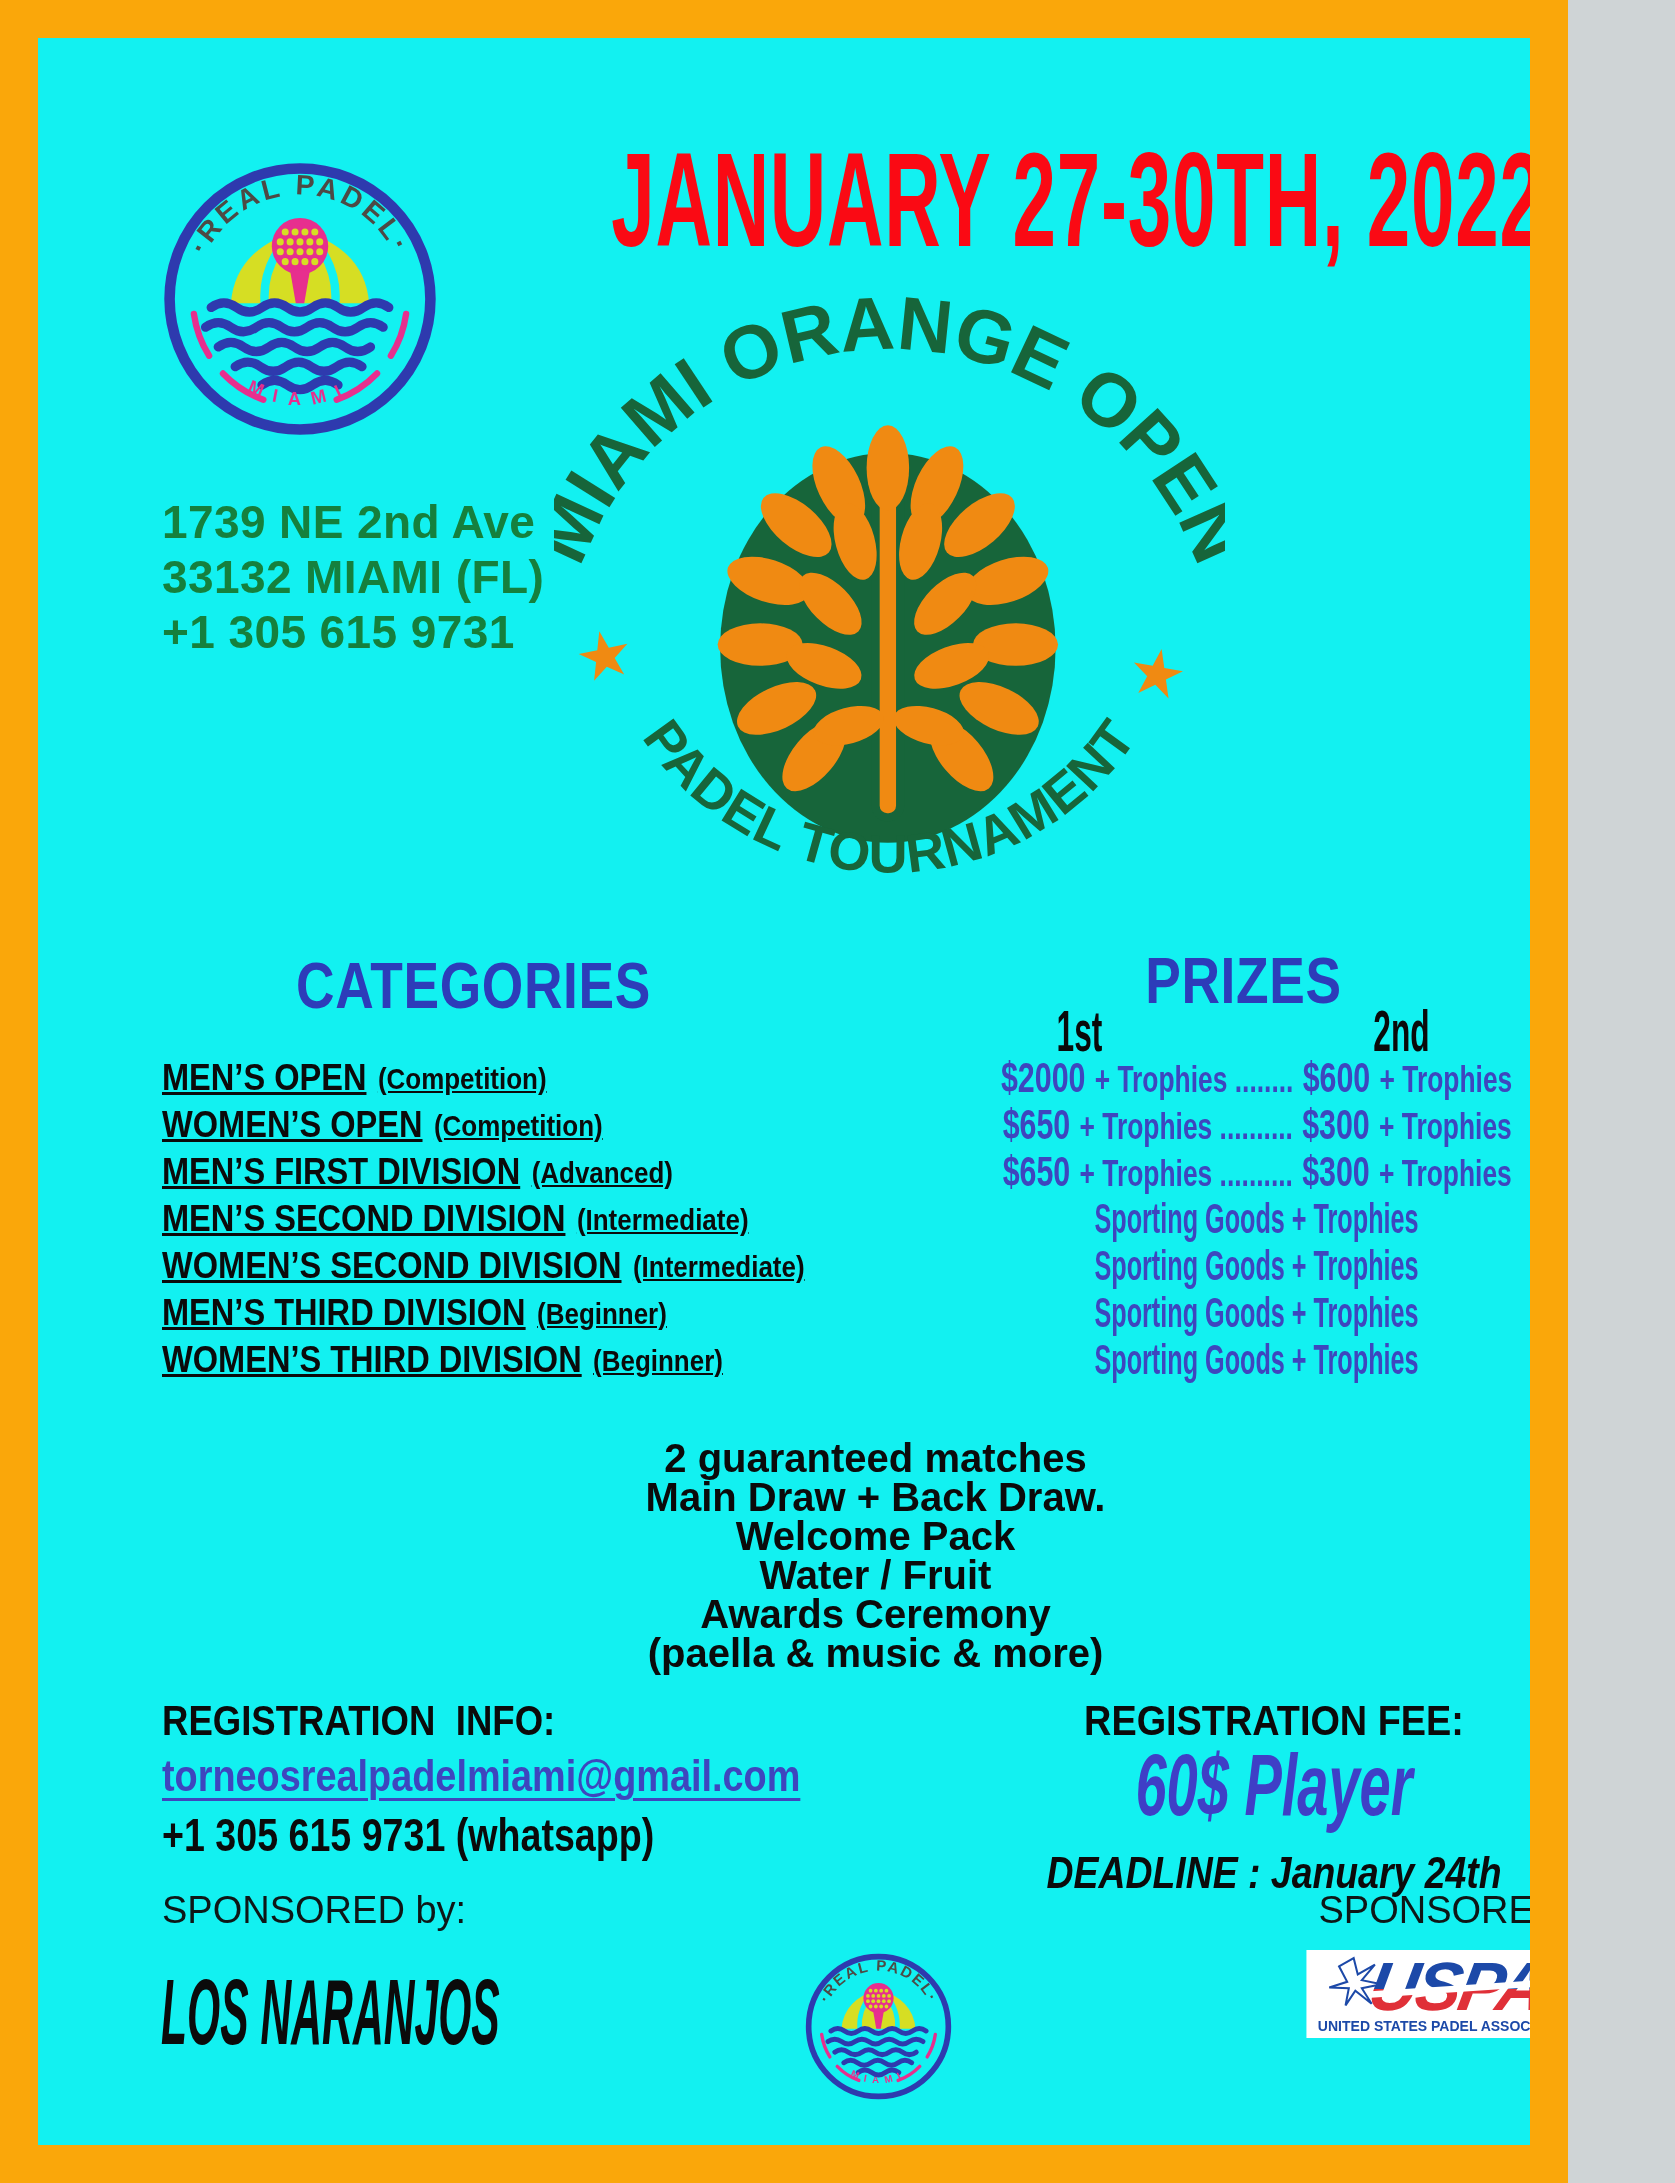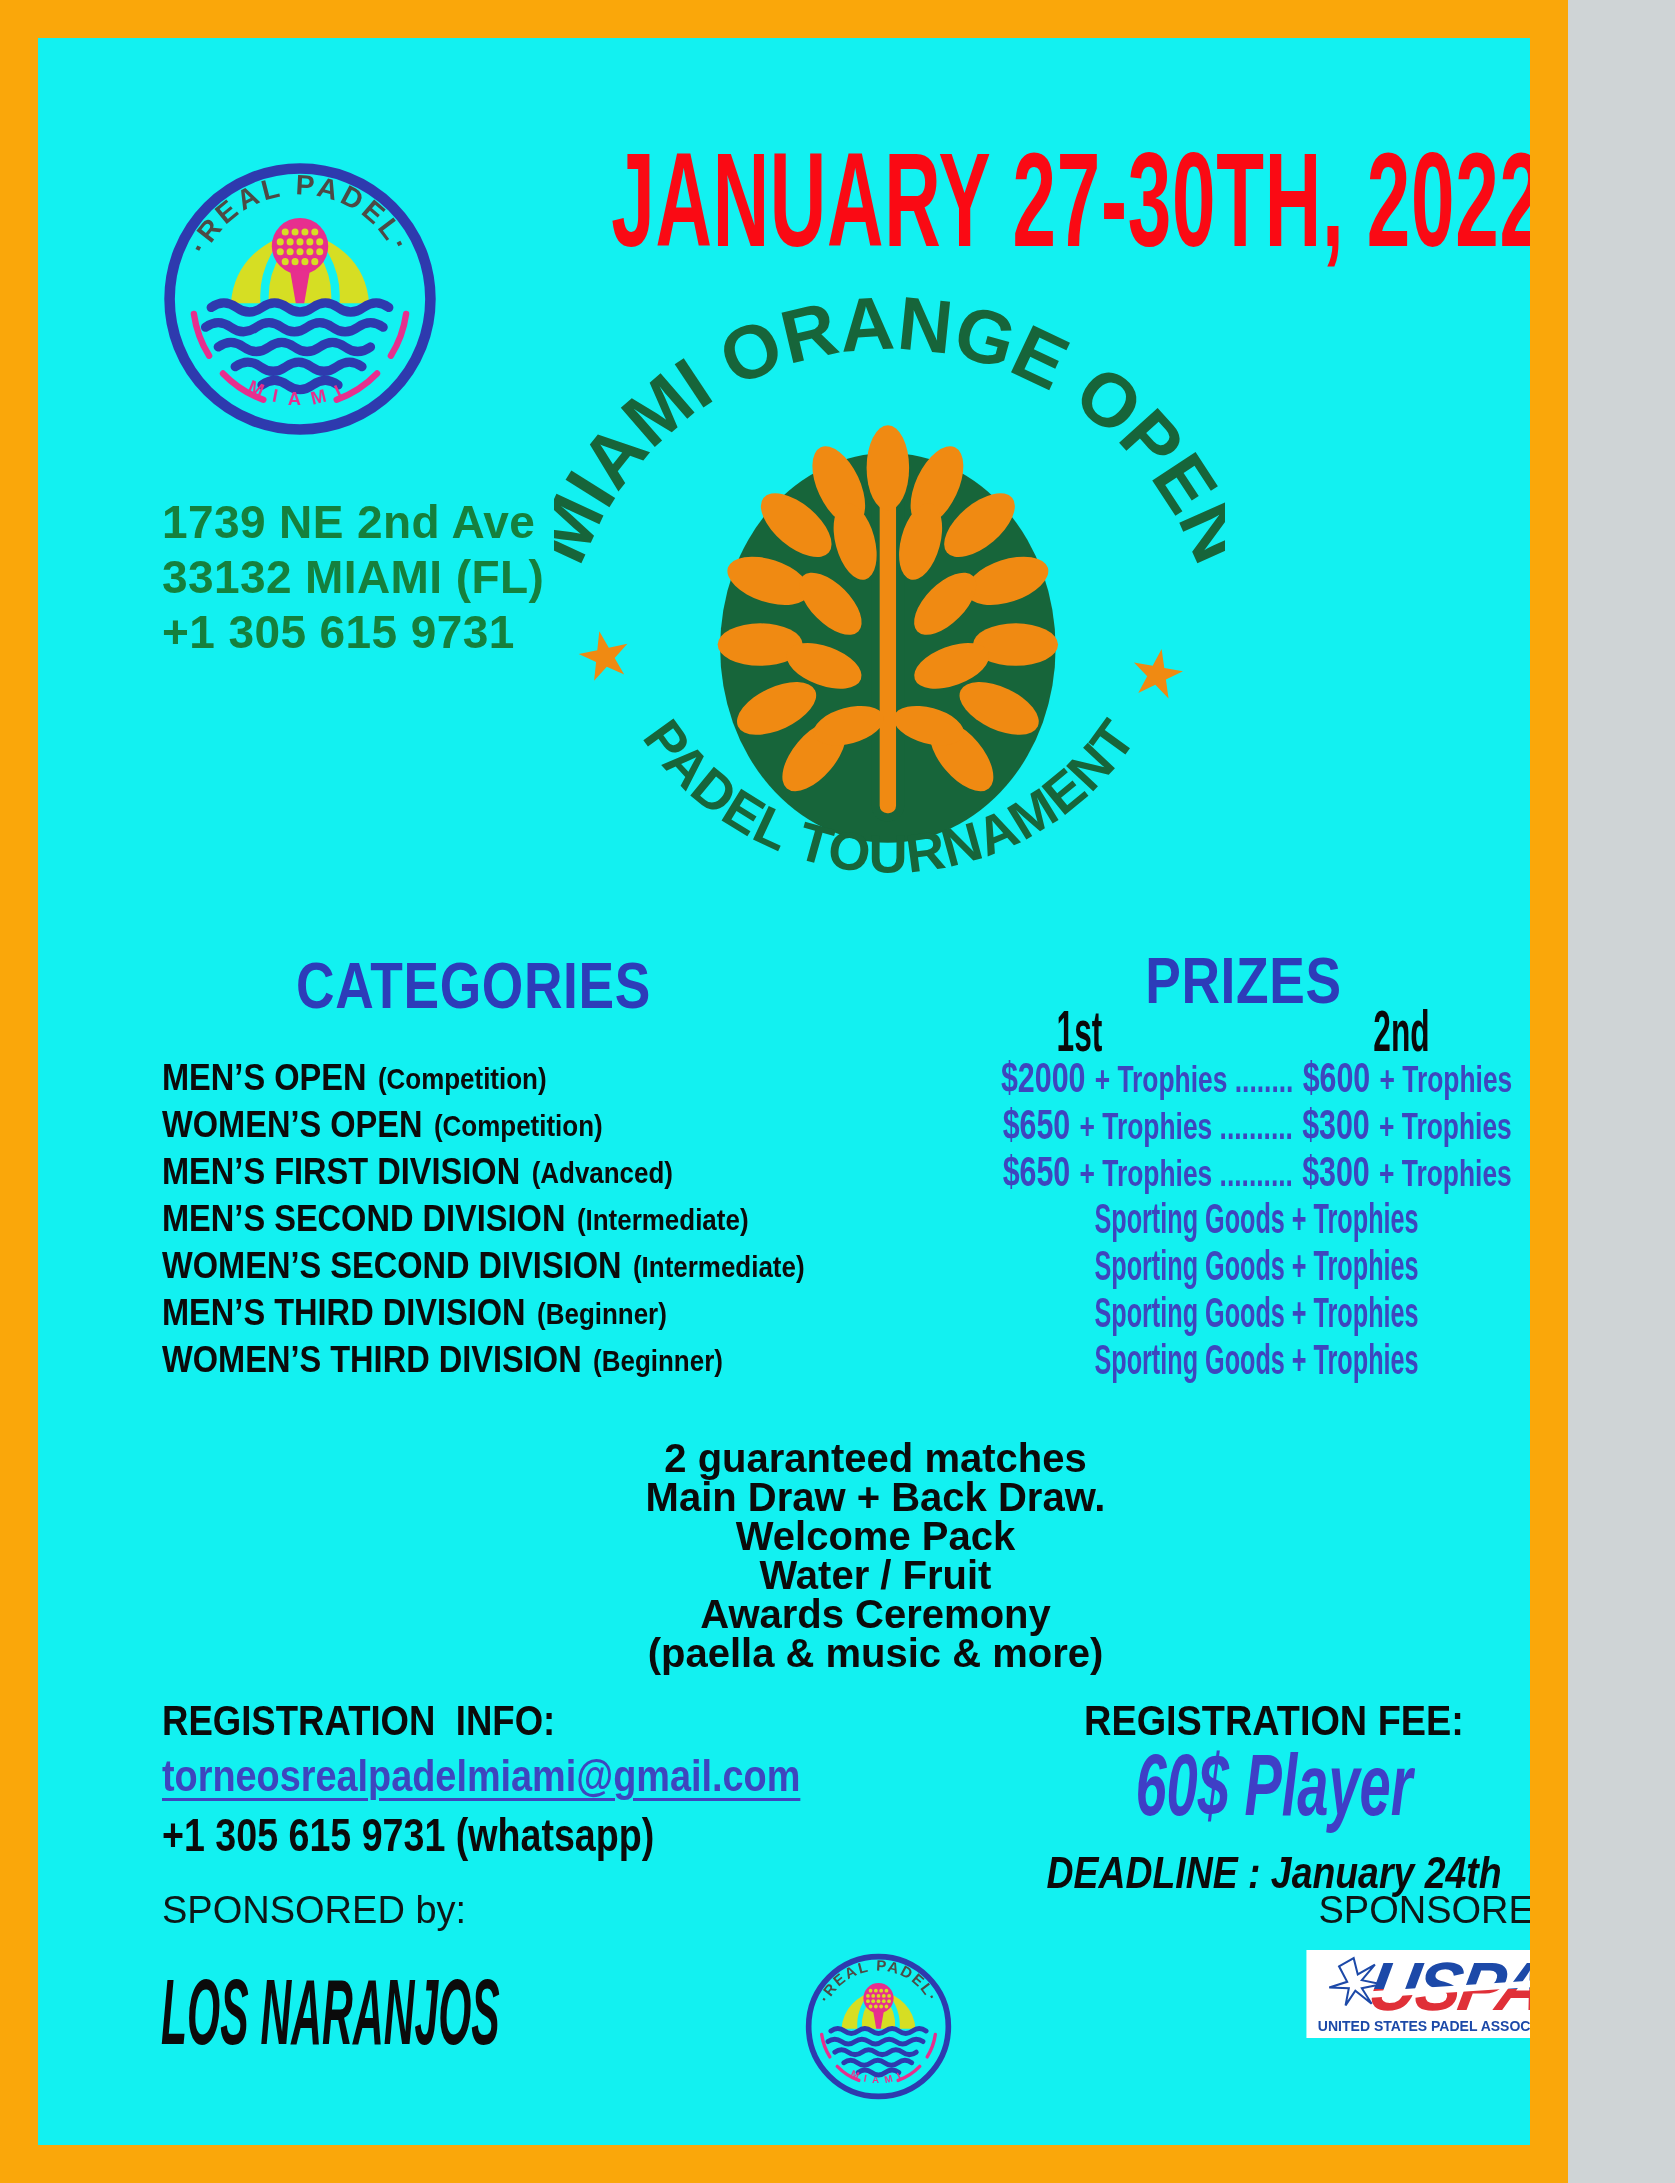--- a/index.html
+++ b/index.html
@@ -28,21 +28,21 @@
   }
   .cat-heading{left:131px;top:915px;width:609px;}
   .prize-heading{left:1001px;top:910px;width:409px;}
   .col-label{
     font-size:44px;font-weight:700;color:#0a0a0a;line-height:1;text-align:center;
     transform:scale(0.72,1.32);transform-origin:center center;white-space:nowrap;
   }
   .first-col-label{left:984px;top:971px;width:115px;}
   .second-col-label{left:1298px;top:971px;width:131px;}
   
-  .cat-list{left:124px;top:1016px;}
+  .cat-list{left:124px;top:1016px;text-decoration:underline;}
   .cat-row{
     height:47px;display:flex;align-items:center;gap:13px;white-space:nowrap;
     transform:scaleX(0.88);transform-origin:left center;
   }
   .cat-name{font-size:37px;font-weight:800;letter-spacing:0;}
   .cat-level{font-size:29.5px;font-weight:700;padding-top:2.5px;}
   
   .prize-list{left:904px;top:1016px;width:630px;}
   .prize-row{height:47px;display:flex;align-items:center;justify-content:center;text-align:right;}
   .money-row{

